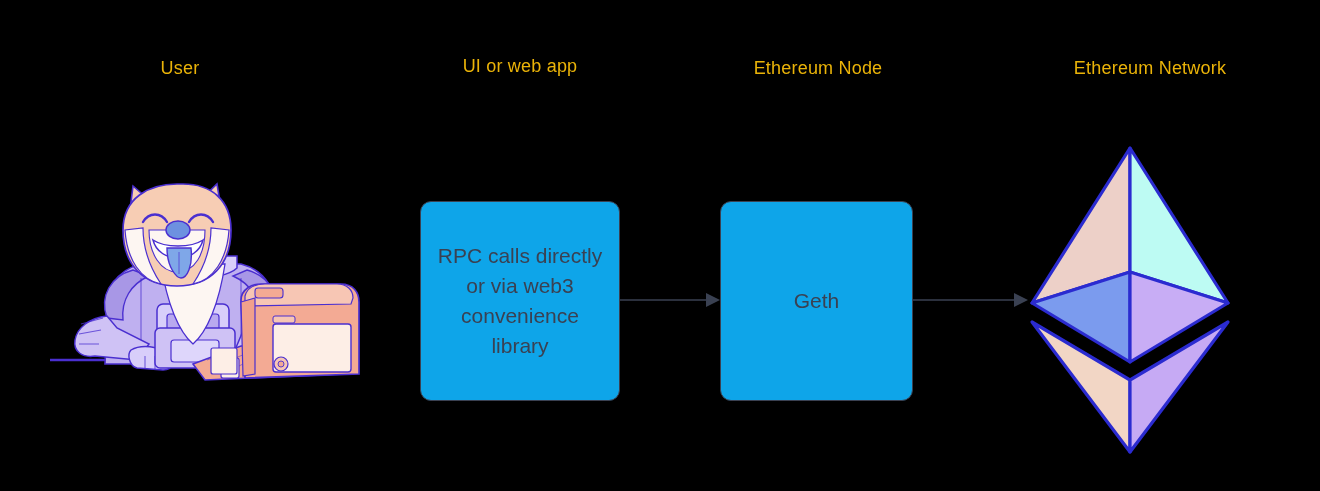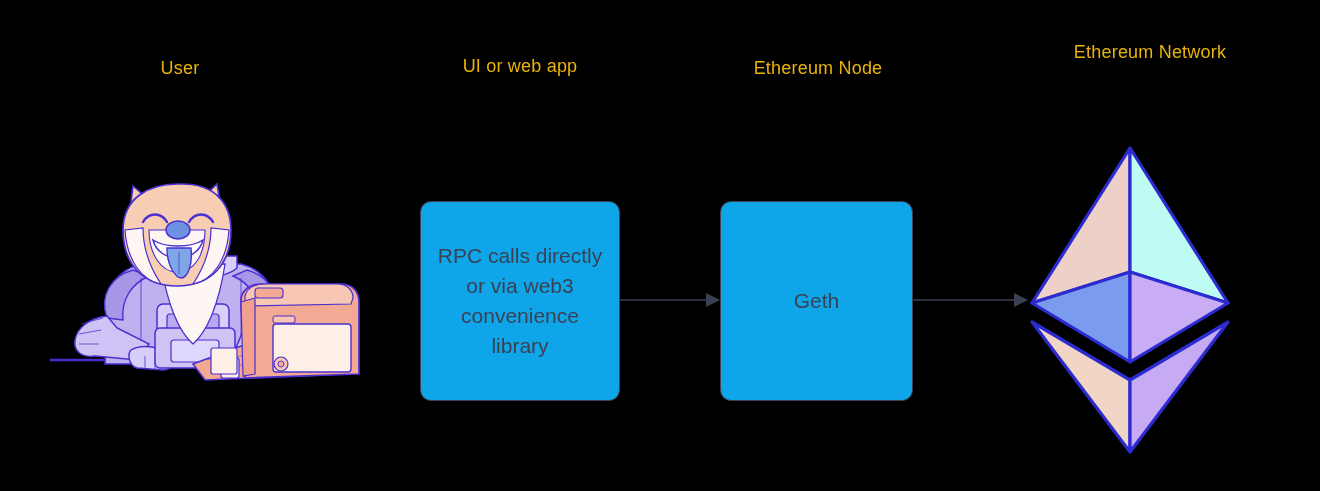--- a/index.html
+++ b/index.html
@@ -27,21 +27,21 @@
     font-weight: normal;
     color: #eab308;
     letter-spacing: 0.2px;
     white-space: nowrap;
     text-align: center;
     transform: translateX(-50%);
   }
   #label-user      { left: 180px;  top: 58px; }
   #label-ui        { left: 520px;  top: 56px; }
   #label-node      { left: 818px;  top: 58px; }
-  #label-network   { left: 1150px; top: 42px; }
+  #label-network   { left: 1150px; top: 58px; }
 
   
   .box {
     position: absolute;
     background: #0ea5e9;
     border: 1px solid #3a4152;
     border-radius: 11px;
     box-sizing: border-box;
     display: flex;
     align-items: center;

